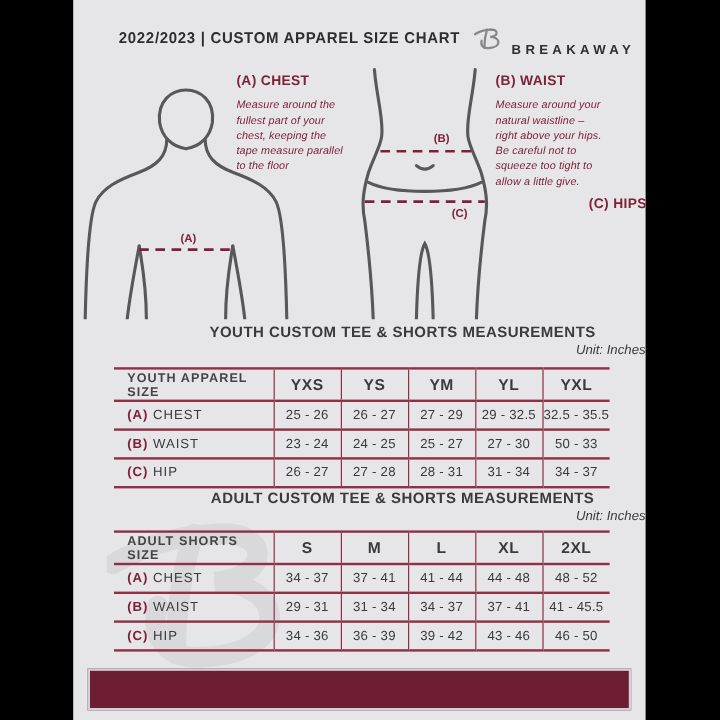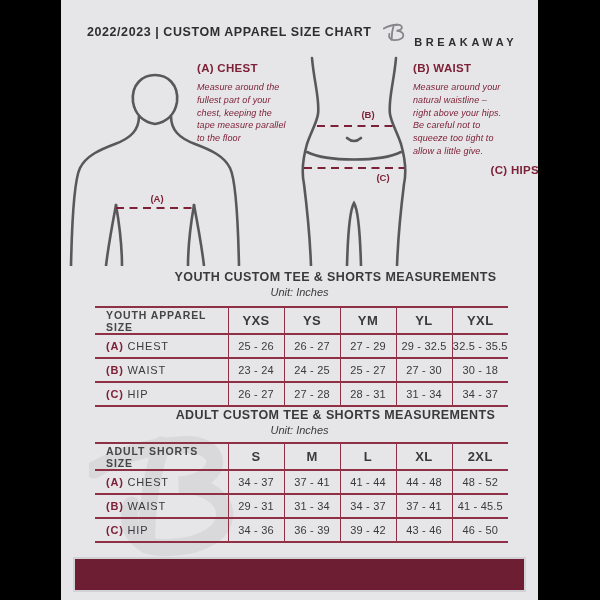--- a/index.html
+++ b/index.html
@@ -10,41 +10,41 @@
     --outline:#58585b;
     --pagebg:#e6e5e7;
     --watermark:#d9d8db;
   }
   html,body{margin:0;padding:0;}
   body{background:#000;font-family:"Liberation Sans","DejaVu Sans",sans-serif;}
   .canvas{position:relative;width:600px;height:600px;background:#000;overflow:hidden;}
   .page{position:absolute;left:61px;top:0;width:477px;height:600px;background:var(--pagebg);overflow:hidden;}
 
   
-  .hdr{position:absolute;left:0;top:16px;width:477px;height:30px;display:flex;align-items:center;justify-content:space-between;padding:0 26px;box-sizing:border-box;}
+  .hdr{position:absolute;left:12px;top:16px;width:477px;height:30px;display:flex;align-items:center;justify-content:space-between;padding:0 26px;box-sizing:border-box;}
   .hdr-title{font-size:13px;font-weight:bold;color:#2e2e30;letter-spacing:.6px;white-space:nowrap;transform:scaleX(.96);transform-origin:left center;}
   .brand{display:flex;align-items:center;gap:7px;}
   .brand-name{font-size:11px;font-weight:bold;color:#2e2e30;letter-spacing:3.6px;white-space:nowrap;margin-top:21px;}
   .logo-svg{width:24px;height:21px;}
   .logo-svg path{fill:none;stroke:#85858a;stroke-width:2.4;stroke-linecap:round;}
 
   
   .fig{position:absolute;}
   .fig path{fill:none;stroke:var(--outline);stroke-width:2.6;stroke-linecap:round;}
   .fig path.dash{stroke:var(--maroon);stroke-width:2.2;stroke-dasharray:8 5.5;stroke-linecap:butt;}
   .fig text{fill:var(--maroon);font-weight:bold;font-size:9.5px;font-family:"Liberation Sans",sans-serif;}
 
   
   .guide{position:absolute;}
   .guide-h{font-size:11.5px;font-weight:bold;color:var(--maroon);letter-spacing:.3px;margin-bottom:7px;}
   .guide-t{font-size:9px;font-style:italic;color:var(--maroon);line-height:1.42;white-space:pre-line;letter-spacing:.1px;}
 
   
   .sec-title{position:absolute;left:0;width:477px;text-align:center;font-size:12.5px;font-weight:bold;color:var(--ink);letter-spacing:.4px;z-index:2;margin-left:36px;}
-  .sec-unit{position:absolute;left:0;width:477px;text-align:center;font-size:11px;font-style:italic;color:var(--ink);z-index:2;}
+  .sec-unit{position:absolute;left:0;width:477px;text-align:right;font-size:11px;font-style:italic;color:var(--ink);z-index:2;}
   table.size{position:absolute;left:34px;width:413px;border-collapse:collapse;table-layout:fixed;z-index:2;background:transparent;}
   table.size th,table.size td{border-top:2px solid var(--tborder);border-bottom:2px solid var(--tborder);padding:0;text-align:center;color:var(--ink);}
   table.size th{height:25px;font-size:13px;font-weight:bold;letter-spacing:.4px;}
   table.size td{height:22px;font-size:11px;letter-spacing:.2px;}
   table.size .lbl{width:133px;text-align:left;padding-left:11px;box-sizing:border-box;}
   table.size th.lbl{font-weight:bold;font-size:10.5px;letter-spacing:.9px;color:#454547;margin-top:38px;}
   table.size td:not(.lbl),table.size th:not(.lbl){border-left:1.5px solid var(--tborder);}
   table.size td.lbl{font-size:11px;letter-spacing:.8px;}
   .rowkey{color:var(--maroon);font-weight:bold;}
 
@@ -143,21 +143,21 @@
         <td>27 - 29</td>
         <td>29 - 32.5</td>
         <td>32.5 - 35.5</td>
       </tr>
       <tr>
         <td class="lbl"><span class="rowkey">(B)</span> <span>WAIST</span></td>
         <td>23 - 24</td>
         <td>24 - 25</td>
         <td>25 - 27</td>
         <td>27 - 30</td>
-        <td>30 - 18</td>
+        <td>50 - 33</td>
       </tr>
       <tr>
         <td class="lbl"><span class="rowkey">(C)</span> <span>HIP</span></td>
         <td>26 - 27</td>
         <td>27 - 28</td>
         <td>28 - 31</td>
         <td>31 - 34</td>
         <td>34 - 37</td>
       </tr>
     </tbody>

